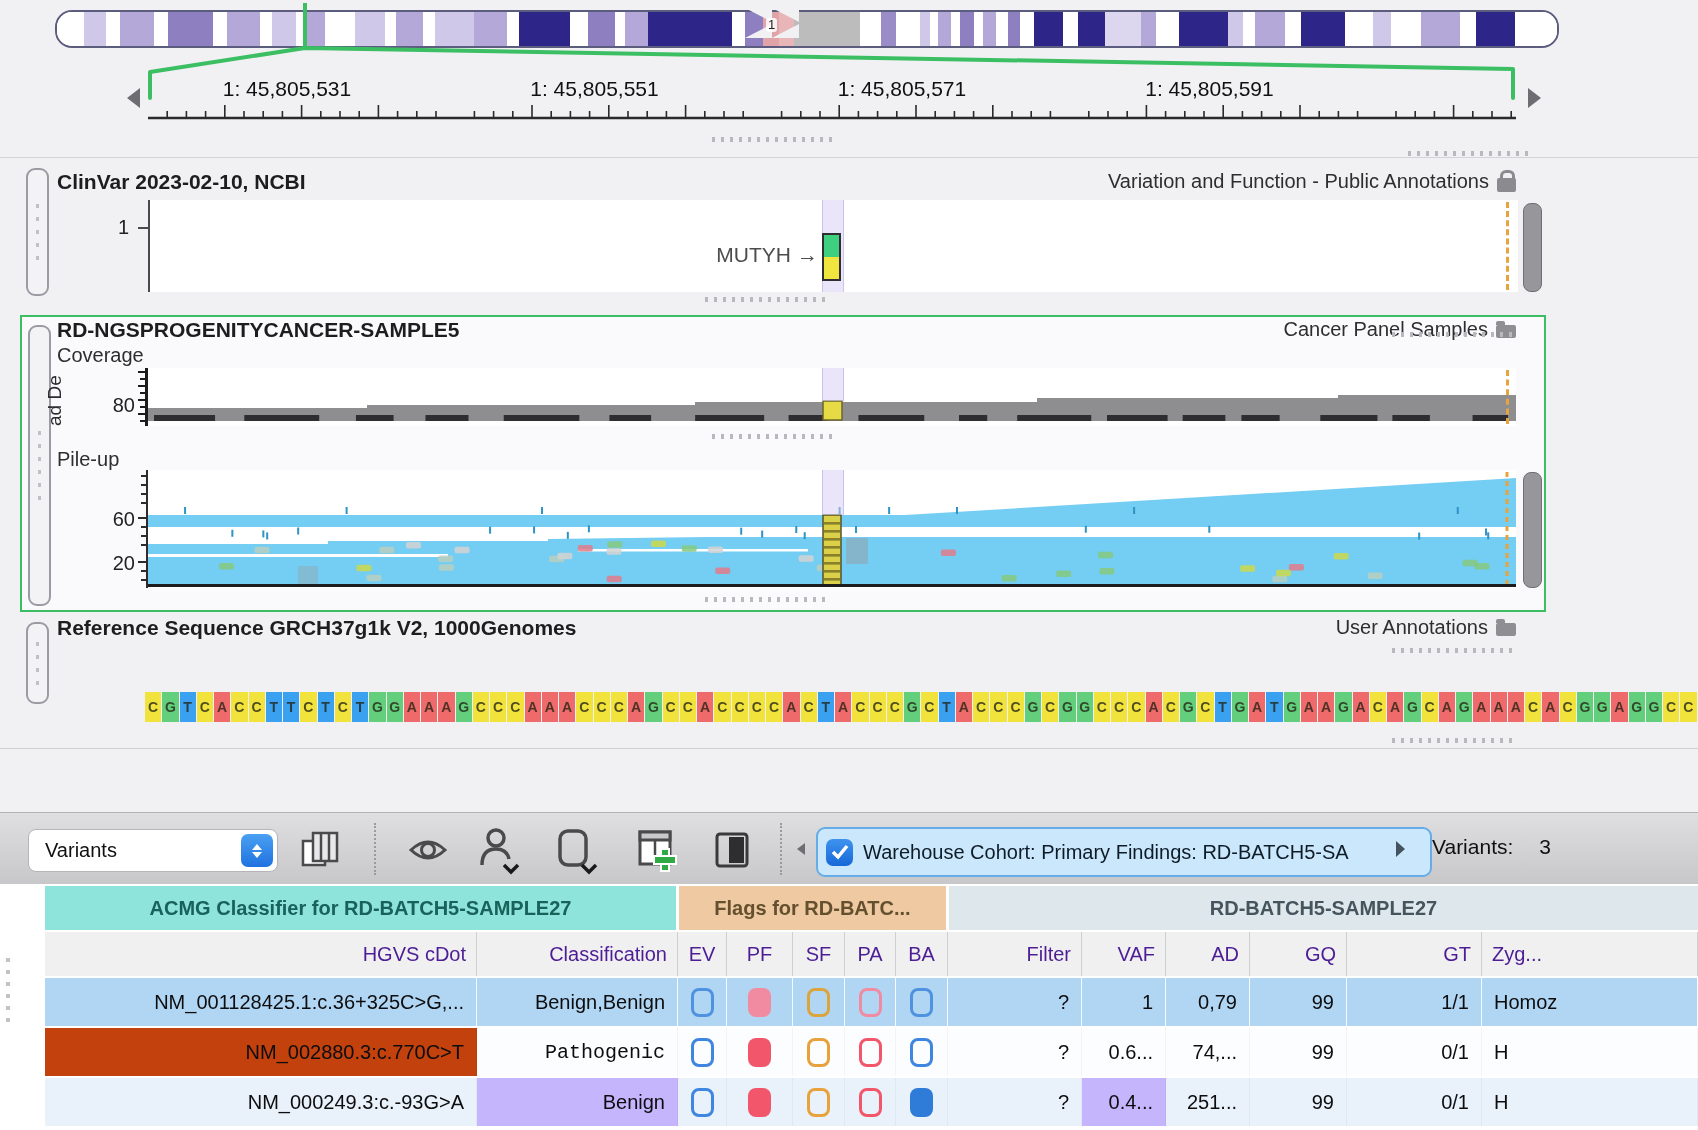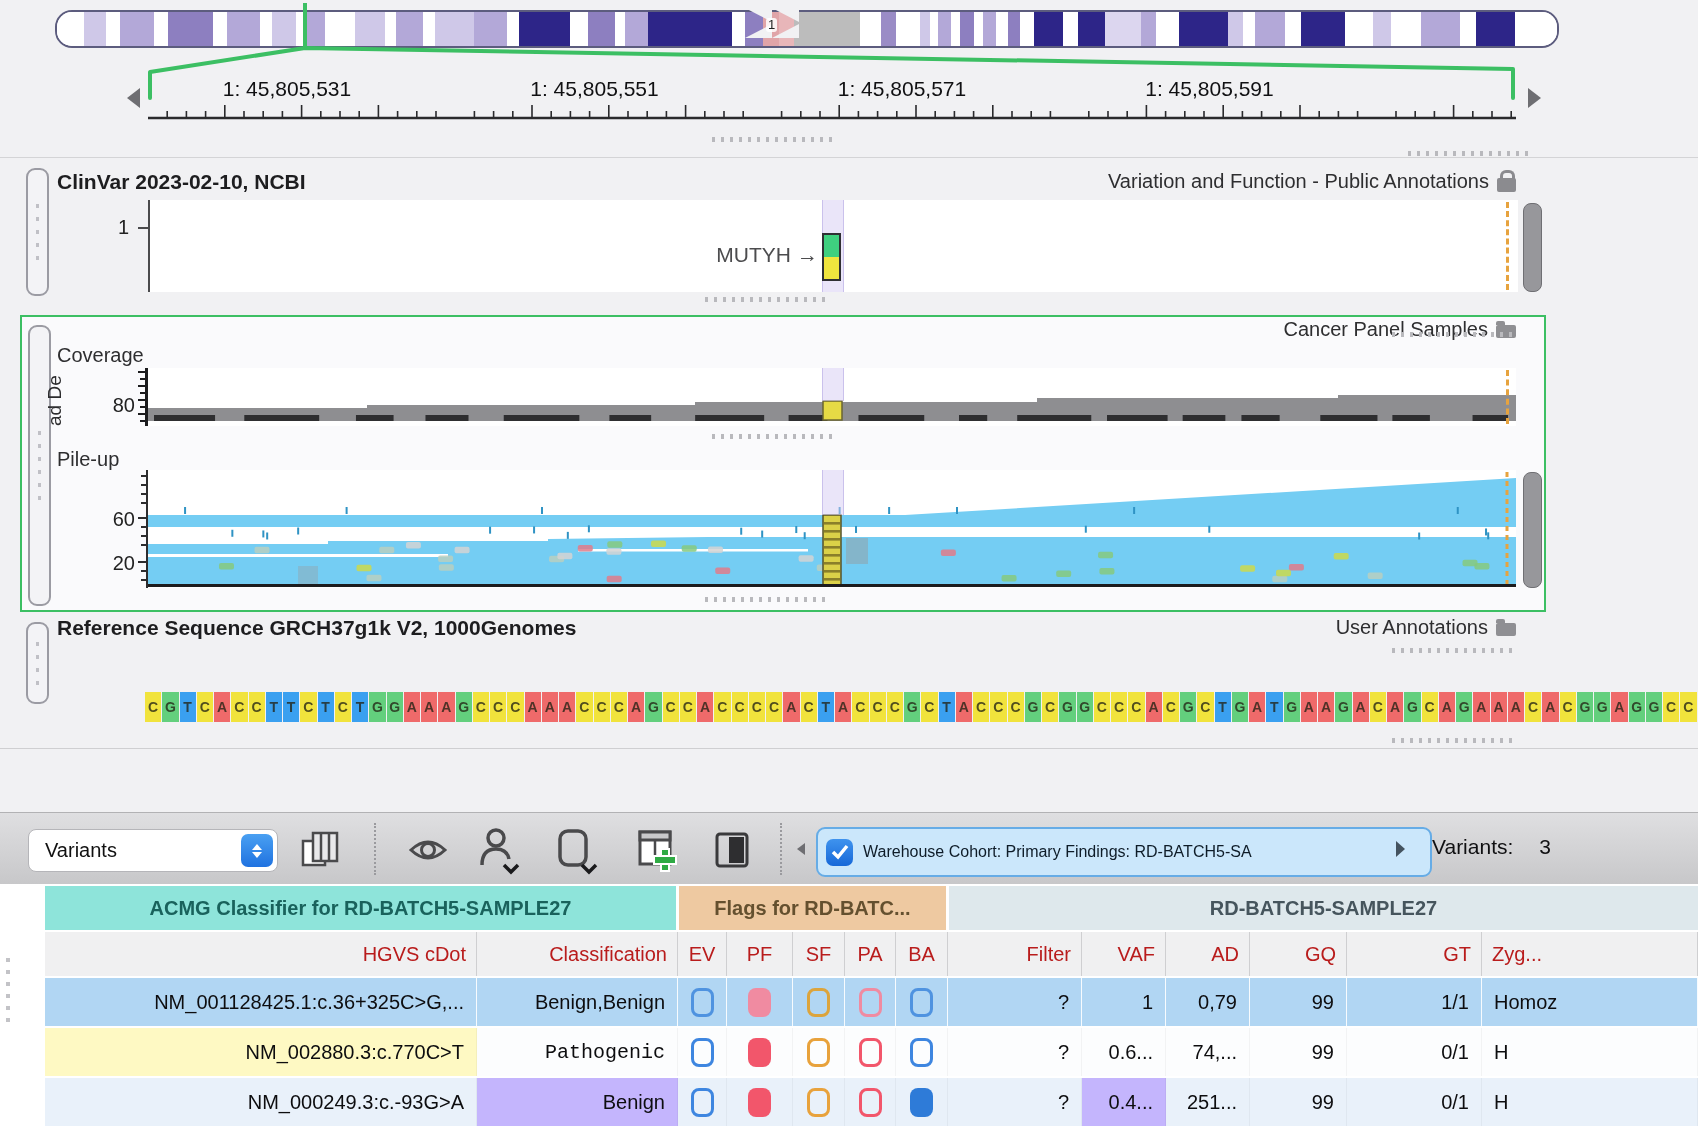--- a/index.html
+++ b/index.html
@@ -35,24 +35,24 @@
   
   #toolbar{left:0;top:812px;width:1698px;height:72px;background:linear-gradient(#dfdfe1,#c7c7c9);border-top:1px solid #b2b2b4;border-bottom:1px solid #96969a;}
   #view-select{left:28px;top:16px;width:232px;height:41px;background:#fff;border:1px solid #b5b5b9;border-radius:8px;display:flex;align-items:center;justify-content:space-between;padding-left:16px;cursor:pointer;}
   #view-select .val{font-size:20px;color:#111;}
   #view-select .stepper{width:32px;height:33px;margin-right:4px;border-radius:7px;background:linear-gradient(#4aa0f2,#1f72e0);display:flex;flex-direction:column;align-items:center;justify-content:center;gap:2px;}
   .chev{width:0;height:0;border-style:solid;}
   .tbicon{position:absolute;top:14px;width:48px;height:46px;display:flex;align-items:center;justify-content:center;cursor:pointer;}
   .dotsep{position:absolute;top:10px;width:0;height:52px;border-left:2px dotted #9a9a9e;}
   #warehouse-pill{left:816px;top:14px;width:596px;height:46px;background:#cbe7fb;border:2px solid #66ace6;border-radius:9px;display:flex;align-items:center;gap:10px;padding:0 8px;overflow:hidden;cursor:pointer;}
   #warehouse-pill .cb{min-width:27px;width:27px;height:27px;border-radius:7px;background:linear-gradient(#3f93ee,#1668d8);display:flex;align-items:center;justify-content:center;}
-  #warehouse-pill .txt{font-size:16px;color:#0e1c28;white-space:nowrap;}
+  #warehouse-pill .txt{font-size:20px;color:#0e1c28;white-space:nowrap;}
   
   .grp{position:absolute;top:886px;height:44px;display:flex;align-items:center;justify-content:center;font-size:20px;font-weight:bold;}
-  .colhead{position:absolute;top:932px;height:44px;background:#f0f0f1;display:flex;align-items:center;font-size:20px;color:#b91c1c;border-right:1px solid #cfcfd1;box-sizing:border-box;}
+  .colhead{position:absolute;top:932px;height:44px;background:#f0f0f1;display:flex;align-items:center;font-size:20px;color:#4c1d95;border-right:1px solid #cfcfd1;box-sizing:border-box;}
   .cell{position:absolute;display:flex;align-items:center;font-size:20px;color:#0d0d0f;box-sizing:border-box;overflow:hidden;white-space:nowrap;}
   .flagbox{width:23px;height:29px;border-radius:8px;box-sizing:border-box;}
   .gutterdots{display:flex;flex-direction:column;gap:8px;}
   .gutterdots i{width:4px;height:4px;background:#c3c3c7;display:block;}
 </style>
 </head>
 <body>
 
 <div id="app">
 
@@ -238,20 +238,21 @@
 
   <div class="abs" style="left:20px;top:315px;width:1526px;height:297px;border:2px solid #3cbf63;box-sizing:border-box;background:#fafafc;"></div>
   <div class="abs vhandle" style="left:28px;top:325px;width:19px;height:277px;">
     <i></i>
       <i></i>
       <i></i>
       <i></i>
       <i></i>
       <i></i>
   </div>
+  <div class="abs panel-title" style="left:57px;top:318px;">RD-NGSPROGENITYCANCER-SAMPLE5</div>
   <div class="abs" style="left:0;top:318px;width:1516px;display:flex;justify-content:flex-end;gap:8px;">
     <span class="cat-label">Cancer Panel Samples</span>
     <span class="folder-icon" style="margin-top:7px;"></span>
   </div>
   <div class="abs cat-label" style="left:57px;top:344px;">Coverage</div>
   <div class="abs" style="left:44px;top:362px;height:64px;overflow:hidden;writing-mode:vertical-rl;transform:rotate(180deg);font-size:19px;color:#2c2c2e;">ad De</div>
   <div class="abs tick-label" style="left:103px;top:394px;width:32px;text-align:right;">80</div>
   <div class="abs plot" style="left:148px;top:368px;width:1368px;height:58px;">
     <svg id="coverage-svg" width="1368" height="58">
         <polygon points="0,53 0,40 219,40 219,37 547,37 547,34 889,34 889,30 1190,30 1190,27 1368,27 1368,53" fill="#8e8e91"></polygon>
@@ -611,21 +612,21 @@
       </div>
       <div class="cell" style="left: 896px; width: 52px; top: 978px; height: 48px; background: rgb(177, 214, 243); justify-content: center; padding: 0px 12px; border-right: 1px solid rgba(255, 255, 255, 0.9);">
         <div class="flagbox" style="border: 3.5px solid rgb(79, 147, 224);"></div>
       </div>
       <div class="cell" style="left: 948px; width: 134px; top: 978px; height: 48px; background: rgb(177, 214, 243); justify-content: flex-end; padding: 0px 12px; border-right: 1px solid rgba(255, 255, 255, 0.9);">?</div>
       <div class="cell" style="left: 1082px; width: 84px; top: 978px; height: 48px; background: rgb(177, 214, 243); justify-content: flex-end; padding: 0px 12px; border-right: 1px solid rgba(255, 255, 255, 0.9);">1</div>
       <div class="cell" style="left: 1166px; width: 84px; top: 978px; height: 48px; background: rgb(177, 214, 243); justify-content: flex-end; padding: 0px 12px; border-right: 1px solid rgba(255, 255, 255, 0.9);">0,79</div>
       <div class="cell" style="left: 1250px; width: 97px; top: 978px; height: 48px; background: rgb(177, 214, 243); justify-content: flex-end; padding: 0px 12px; border-right: 1px solid rgba(255, 255, 255, 0.9);">99</div>
       <div class="cell" style="left: 1347px; width: 135px; top: 978px; height: 48px; background: rgb(177, 214, 243); justify-content: flex-end; padding: 0px 12px; border-right: 1px solid rgba(255, 255, 255, 0.9);">1/1</div>
       <div class="cell" style="left: 1482px; width: 216px; top: 978px; height: 48px; background: rgb(177, 214, 243); justify-content: flex-start; padding: 0px 12px; border-right: 1px solid rgba(255, 255, 255, 0.9);">Homoz</div>
-      <div class="cell" style="left: 45px; width: 432px; top: 1028px; height: 48px; background: #fef9c3; justify-content: flex-end; padding: 0px 12px; border-right: 1px solid rgba(0, 0, 0, 0.04);">NM_002880.3:c.770C&gt;T</div>
+      <div class="cell" style="left: 45px; width: 432px; top: 1028px; height: 48px; background: #c2410c; justify-content: flex-end; padding: 0px 12px; border-right: 1px solid rgba(0, 0, 0, 0.04);">NM_002880.3:c.770C&gt;T</div>
       <div class="cell" style="left: 477px; width: 201px; top: 1028px; height: 48px; background: rgb(252, 253, 254); justify-content: flex-end; padding: 0px 12px; border-right: 1px solid rgba(0, 0, 0, 0.04); font-family: Liberation Mono, monospace;">Pathogenic</div>
       <div class="cell" style="left: 678px; width: 49px; top: 1028px; height: 48px; background: rgb(252, 253, 254); justify-content: center; padding: 0px 12px; border-right: 1px solid rgba(0, 0, 0, 0.04);">
         <div class="flagbox" style="border: 3.5px solid rgb(62, 134, 224);"></div>
       </div>
       <div class="cell" style="left: 727px; width: 66px; top: 1028px; height: 48px; background: rgb(252, 253, 254); justify-content: center; padding: 0px 12px; border-right: 1px solid rgba(0, 0, 0, 0.04);">
         <div class="flagbox" style="background: rgb(242, 86, 107);"></div>
       </div>
       <div class="cell" style="left: 793px; width: 52px; top: 1028px; height: 48px; background: rgb(252, 253, 254); justify-content: center; padding: 0px 12px; border-right: 1px solid rgba(0, 0, 0, 0.04);">
         <div class="flagbox" style="border: 3.5px solid rgb(232, 162, 60);"></div>
       </div>

